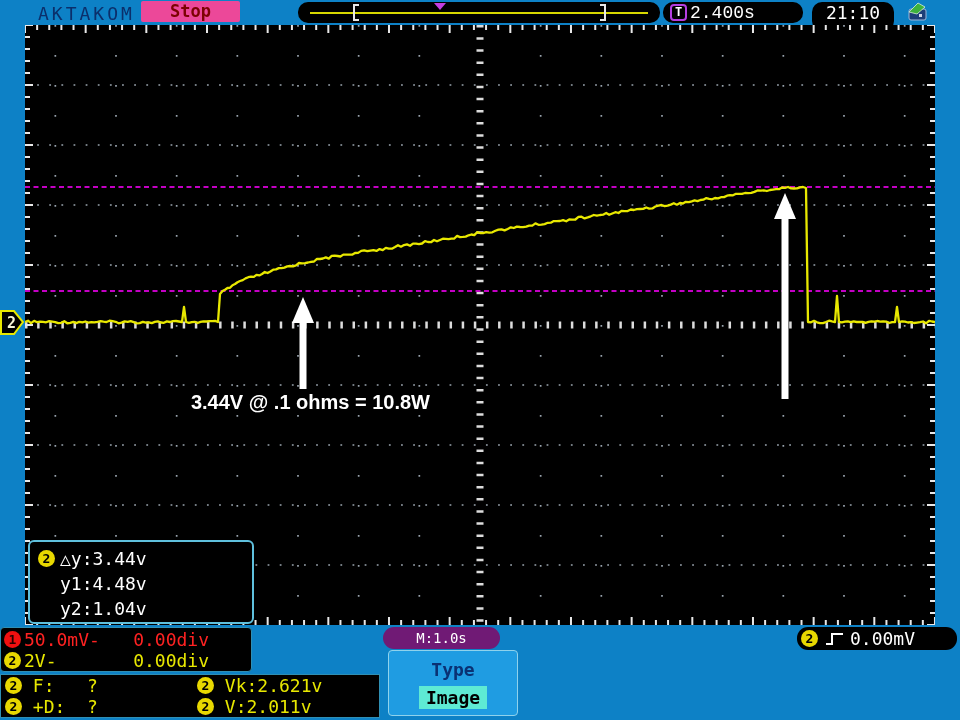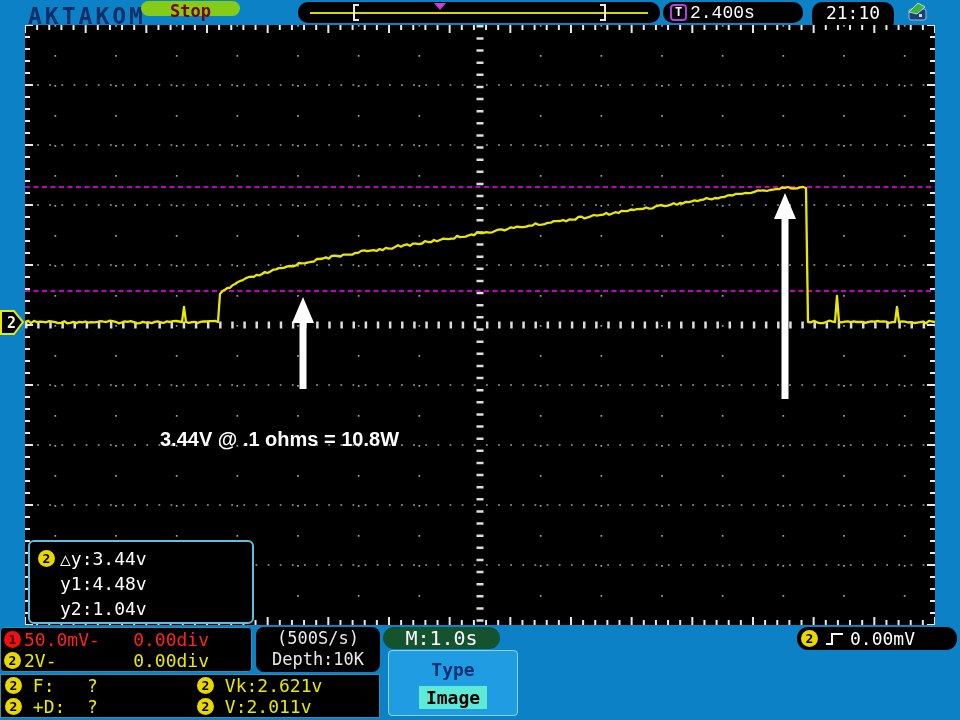--- a/index.html
+++ b/index.html
@@ -1,38 +1,38 @@
 <!DOCTYPE html>
 <html><head>
 <meta charset="utf-8">
 <style>
   html,body{margin:0;padding:0;background:#444;}
   #frame{position:relative;width:960px;height:720px;background:#0d81c6;overflow:hidden;
          font-family:"DejaVu Sans Mono",monospace;}
   .abs{position:absolute;}
   
-  #brand{left:28px;top:3px;font-size:23px;font-weight:bold;color:#0b2f6b;letter-spacing:3px;}
-  #stop-pill{left:141px;top:1px;width:99px;height:15px;border-radius:8px;background:#84cc16;
+  #brand{left:38px;top:3px;font-size:18px;font-weight:normal;color:#0b2f6b;letter-spacing:3px;}
+  #stop-pill{left:141px;top:1px;width:99px;height:21px;border-radius:2px;background:#ec4899;
              color:#7d0202;font-weight:bold;font-size:17px;text-align:center;line-height:21px;}
   #membar{left:298px;top:2px;width:362px;height:21px;background:#000;border-radius:10px;}
   #trig-pill{left:663px;top:2px;width:140px;height:21px;background:#000;border-radius:10px;
              display:flex;align-items:center;padding-left:7px;box-sizing:border-box;}
   #t-icon{width:17px;height:17px;box-sizing:border-box;border:2px solid #b43ee0;border-radius:4px;
           color:#fff;font-size:12px;font-weight:bold;text-align:center;line-height:12px;}
   #trig-time{color:#fff;font-size:18px;margin-left:3px;font-family:Liberation Mono, monospace;}
   #clock-pill{left:812px;top:2px;width:82px;height:29px;background:#000;border-radius:10px;
               color:#fff;font-size:18px;text-align:center;line-height:21px;}
   #usb{left:905px;top:2px;width:24px;height:20px;}
   
   #screen{left:25px;top:25px;width:910px;height:600px;background:#000;}
   #grid-svg,#annot-svg{position:absolute;left:0;top:0;}
   #ch2-tag{left:0px;top:310px;width:24px;height:25px;}
   
   .ann{position:absolute;color:#fff;font-family:"Liberation Sans",sans-serif;font-weight:bold;
-       font-size:20px;text-align:left;white-space:nowrap;margin-top:37px;}
+       font-size:20px;text-align:right;white-space:nowrap;}
   #ann1{left:160px;top:391px;width:270px;}
   #ann2{left:634px;top:399px;width:296px;}
   
   #cursor-box{left:28px;top:540px;width:226px;height:84px;background:#000;border:2px solid #5fc0dd;
               border-radius:6px;color:#fff;font-size:18px;padding:4px 0 0 8px;box-sizing:border-box;}
   .cbox-row{display:flex;align-items:center;height:25px;white-space:pre;}
   .cbox-ind{width:22px;display:inline-flex;}
   
   .chip{display:inline-block;width:17px;height:17px;border-radius:50%;background:#e8d800;color:#000;
         font-size:13px;font-weight:bold;text-align:center;line-height:17px;flex:0 0 auto;}
@@ -40,22 +40,22 @@
   
   #ch-box{left:0px;top:627px;width:252px;height:45px;background:#000;border:1px solid #2f8fb4;
           border-radius:4px;box-sizing:border-box;padding-top:1px;}
   .ch-row{display:flex;align-items:center;height:21px;padding-left:3px;font-size:18px;white-space:pre;}
   .ch-row .scale{margin-left:3px;}
   .ch-row .offset{margin-left:auto;margin-right:42px;}
   #ch1-row{color:#ff2222;} #ch2-row{color:#e8e800;}
   #srate-box{left:256px;top:627px;width:124px;height:45px;background:#000;border-radius:8px;
              color:#e8e8e8;font-size:17px;text-align:center;line-height:21px;padding-top:1px;
              box-sizing:border-box;}
-  #m-pill{left:383px;top:627px;width:117px;height:22px;background:#14532d;border-radius:11px;
-          color:#fff;font-size:20px;text-align:center;line-height:22px;}
+  #m-pill{left:383px;top:627px;width:117px;height:22px;background:#701a75;border-radius:11px;
+          color:#fff;font-size:14px;text-align:center;line-height:22px;}
   #meas-box{left:0px;top:674px;width:380px;height:44px;background:#000;border:1px solid #2f8fb4;
             box-sizing:border-box;display:grid;grid-template-columns:192px 1fr;
             grid-auto-rows:21px;color:#e8e800;font-size:18px;}
   .meas-cell{display:flex;align-items:center;padding-left:4px;white-space:pre;}
   .btn{background:#1f9ce2;border:1px solid #8fd2ec;border-radius:4px;box-sizing:border-box;}
   #type-btn{left:388px;top:650px;width:130px;height:66px;text-align:center;}
   .btn-title{color:#0a3173;font-size:18px;font-weight:bold;margin-top:8px;}
   .btn-value{display:inline-block;background:#5eead4;color:#000;font-size:18px;font-weight:bold;
              padding:1px 7px;margin-top:6px;}
   #save-btn{left:717px;top:654px;width:107px;height:58px;color:#0a3173;font-size:18px;
@@ -419,24 +419,20 @@
       <span class="scale">50.0mV-</span>
       <span class="offset">0.00div</span>
     </div>
     <div class="ch-row" id="ch2-row">
       <span class="chip">2</span>
       <span class="scale">2V-</span>
       <span class="offset">0.00div</span>
     </div>
   </div>
 
-  <div class="abs" id="srate-box">
-    <div>(500S/s)</div>
-    <div>Depth:10K</div>
-  </div>
 
   <div class="abs" id="m-pill">M:1.0s</div>
 
   <div class="abs" id="meas-box">
     <div class="meas-cell">
       <span class="chip">2</span>&nbsp;<span>F:   ?</span>
     </div>
     <div class="meas-cell">
       <span class="chip">2</span>&nbsp;<span>Vk:2.621v</span>
     </div>

